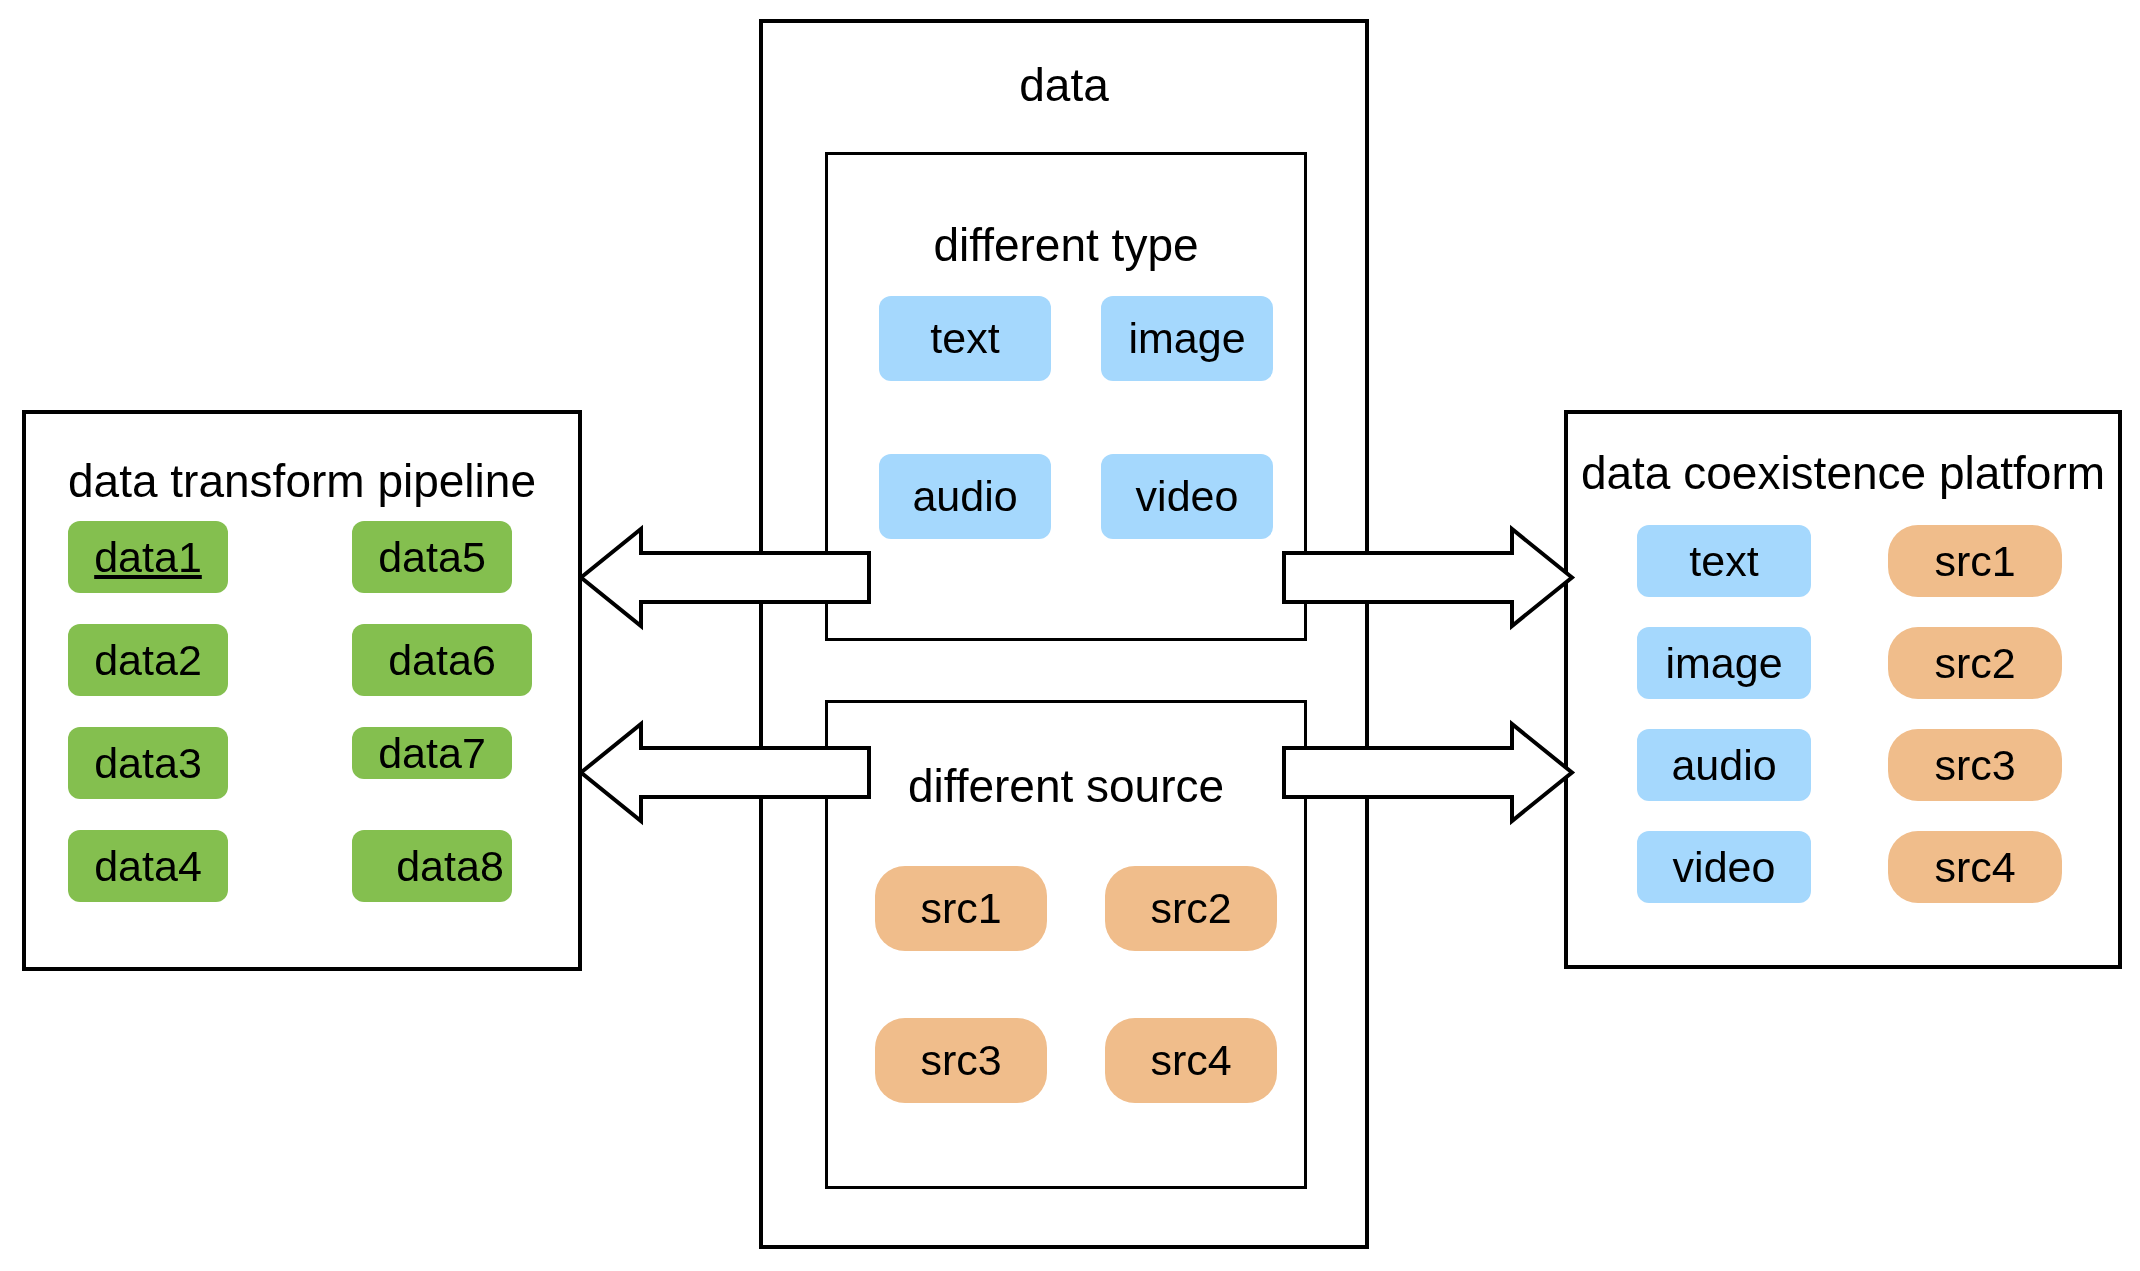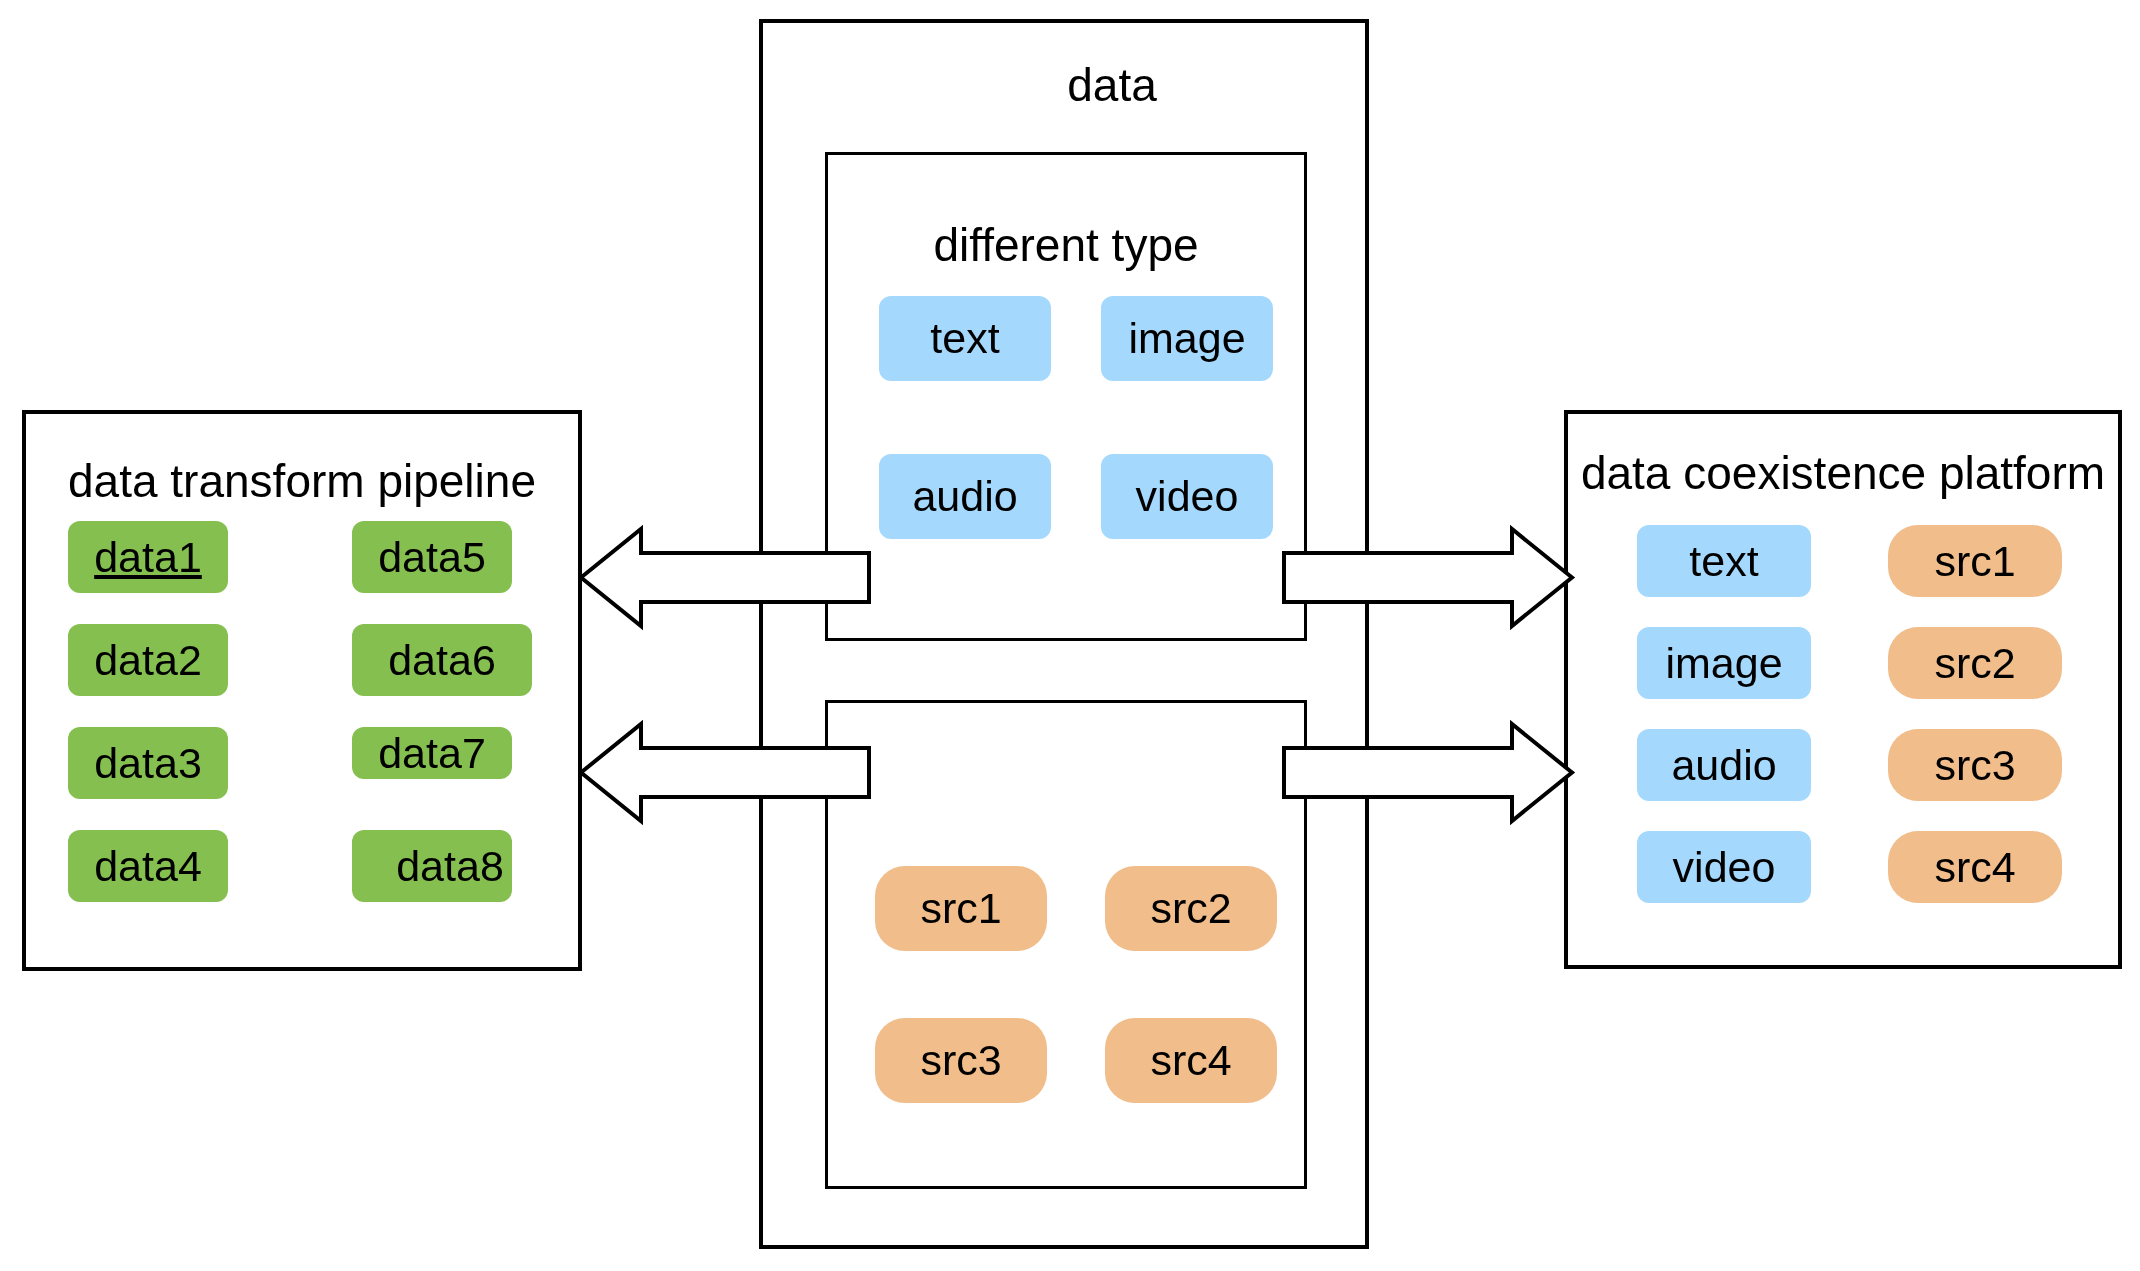--- a/index.html
+++ b/index.html
@@ -62,41 +62,42 @@
   }
   .arrow svg { display: block; overflow: visible; }
 </style>
 </head>
 <body>
 
 <div id="canvas">
 
   <div class="frame" style="left:759px; top:19px; width:610px; height:1230px;">
   </div>
-  <div class="panel-title" style="left:759px; width:610px; top:62px;padding-left:48px;">data</div>
+  <div class="panel-title" style="left:759px; width:610px; top:62px;">data</div>
 
   <div class="frame thin" style="left:825px; top:152px; width:482px; height:489px;">
   </div>
   <div class="panel-title" style="left:825px; width:482px; top:190px;margin-top:32px;">different type</div>
 
   <div class="chip blue" style="left:879px; top:296px; width:172px; height:85px;">
     <span>text</span>
   </div>
   <div class="chip blue" style="left:1101px; top:296px; width:172px; height:85px;">
     <span>image</span>
   </div>
   <div class="chip blue" style="left:879px; top:454px; width:172px; height:85px;">
     <span>audio</span>
   </div>
   <div class="chip blue" style="left:1101px; top:454px; width:172px; height:85px;">
     <span>video</span>
   </div>
 
   <div class="frame thin" style="left:825px; top:700px; width:482px; height:489px;">
   </div>
+  <div class="panel-title" style="left:825px; width:482px; top:763px;">different source</div>
 
   <div class="chip orange" style="left:875px; top:866px; width:172px; height:85px;">
     <span>src1</span>
   </div>
   <div class="chip orange" style="left:1105px; top:866px; width:172px; height:85px;">
     <span>src2</span>
   </div>
   <div class="chip orange" style="left:875px; top:1018px; width:172px; height:85px;">
     <span>src3</span>
   </div>

